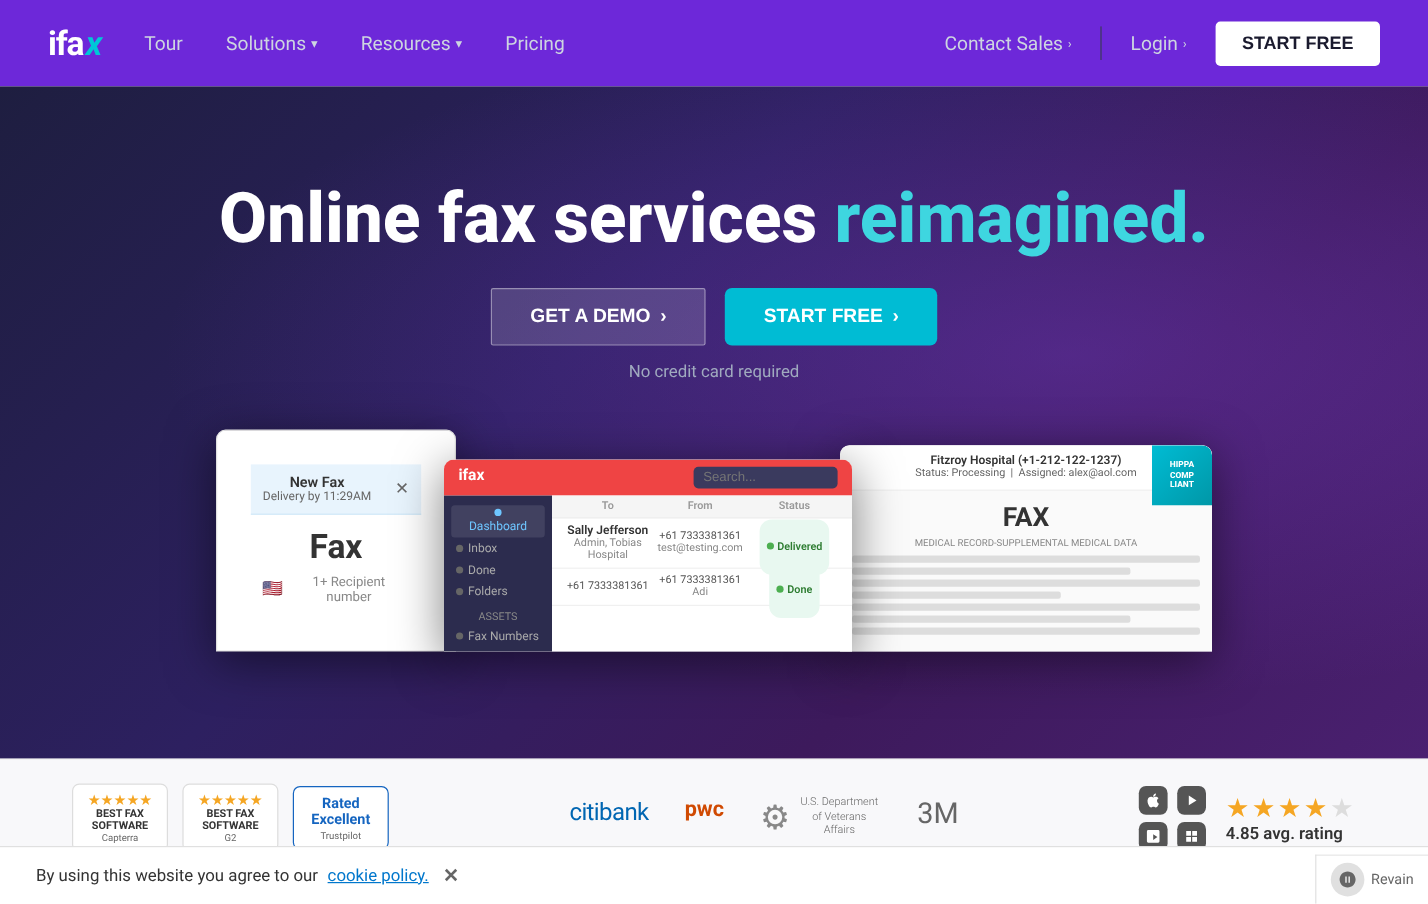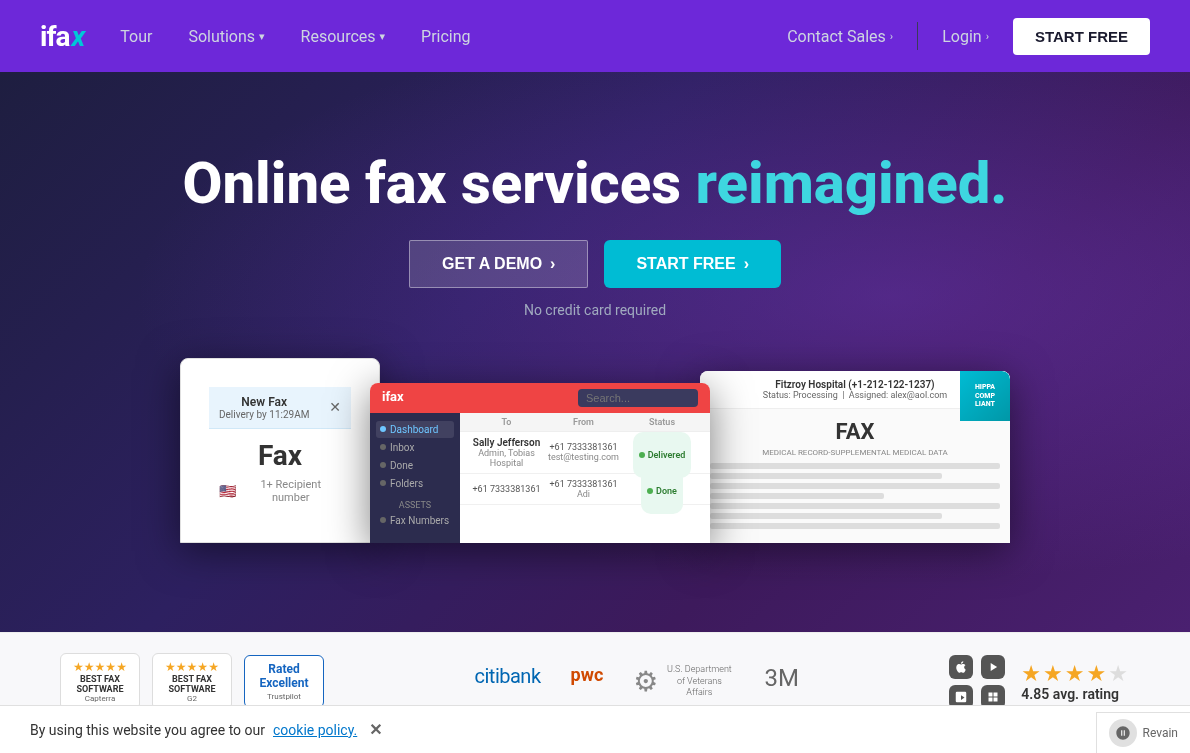--- a/index.html
+++ b/index.html
@@ -82,21 +82,21 @@
     .fax-recipient { display: flex; align-items: center; gap: 4px; font-size: 11px; color: #888; }
     .fax-flag { font-size: 14px; }
 
     
     .ifax-header { background: #ef4444; padding: 6px 12px; display: flex; align-items: flex-start; justify-content: space-between; gap: 28px; }
     .ifax-logo-small { color: #fff; font-size: 13px; font-weight: 700; }
     .ifax-search { background: #3a3a5e; border: none; border-radius: 4px; padding: 3px 8px; font-size: 11px; color: #aaa; width: 120px; }
     .ifax-body { display: flex; height: 130px; }
     .ifax-sidebar { width: 90px; background: #2c2c4e; padding: 8px 6px; }
     .ifax-sidebar-item { font-size: 10px; color: #aaa; padding: 3px 4px; border-radius: 3px; margin-bottom: 1px; display: flex; align-items: center; gap: 4px; }
-    .ifax-sidebar-item.active { background: rgba(255,255,255,0.1); color: #6ec6ff; }
+    .ifax-sidebar-item.active { background: rgba(255,255,255,0.1); color: #6ec6ff; flex-direction: column; }
     .ifax-dot { width: 6px; height: 6px; border-radius: 50%; background: #6ec6ff; flex-shrink: 0; }
     .ifax-dot-gray { background: #666; }
     .ifax-sidebar-label { font-size: 9px; color: #888; text-transform: uppercase; padding: 4px 4px 2px; margin-top: 4px; }
     .ifax-content { flex: 1; background: #fff; overflow: hidden; }
     .ifax-table-header { display: grid; grid-template-columns: 1fr 1fr 80px; padding: 4px 8px; background: #f5f5f5; border-bottom: 1px solid #eee; }
     .ifax-table-header span { font-size: 9px; color: #999; font-weight: 600; }
     .ifax-row { display: grid; grid-template-columns: 1fr 1fr 80px; padding: 5px 8px; border-bottom: 1px solid #f0f0f0; align-items: center; }
     .ifax-cell-name { font-size: 10px; font-weight: 600; color: #333; }
     .ifax-cell-sub { font-size: 9px; color: #888; }
     .ifax-cell-num { font-size: 9px; color: #555; }

